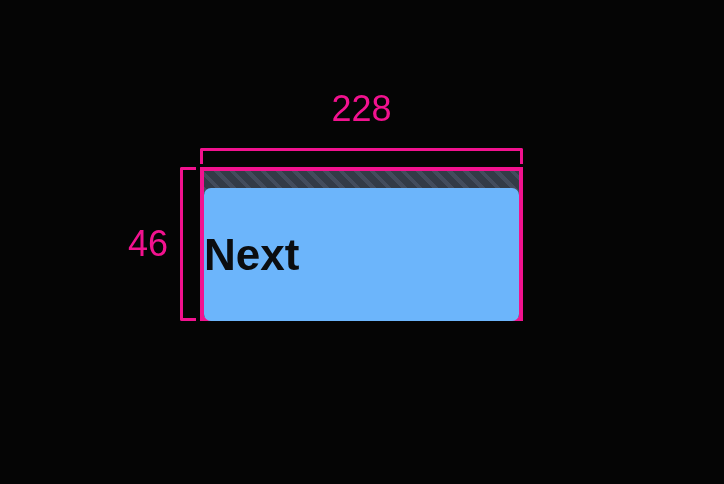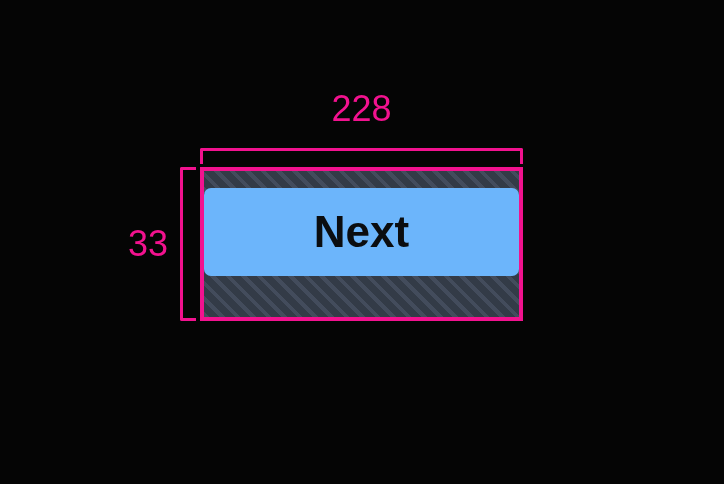--- a/index.html
+++ b/index.html
@@ -40,26 +40,25 @@
         #333b47 4px, #333b47 11px
     );
   }
 
   
   .button-surface {
     position: absolute;
     left: 0px;
     top: 17px;
     right: 0px;
-    height: 88px;
+    height: 133px;
     background: #6cb5fb;
     border-radius: 7px;
     display: flex;
     align-items: center;
-    justify-content: center;
   }
 
   .button-label {
     font-size: 44px;
     font-weight: bold;
     color: #0b0d10;
     letter-spacing: 0px;
     line-height: 1;
     user-select: none;
   }
@@ -118,21 +117,21 @@
 </style>
 </head>
 <body>
 
 <div id="stage">
 
   <div class="dim-label-width">228</div>
 
   <div class="dim-bracket-horizontal"></div>
 
-  <div class="dim-label-height">33</div>
+  <div class="dim-label-height">46</div>
 
   <div class="dim-bracket-vertical"></div>
 
   <div class="measure-box">
 
     <div class="button-surface">
       <span class="button-label">Next</span>
     </div>
 
   </div>

